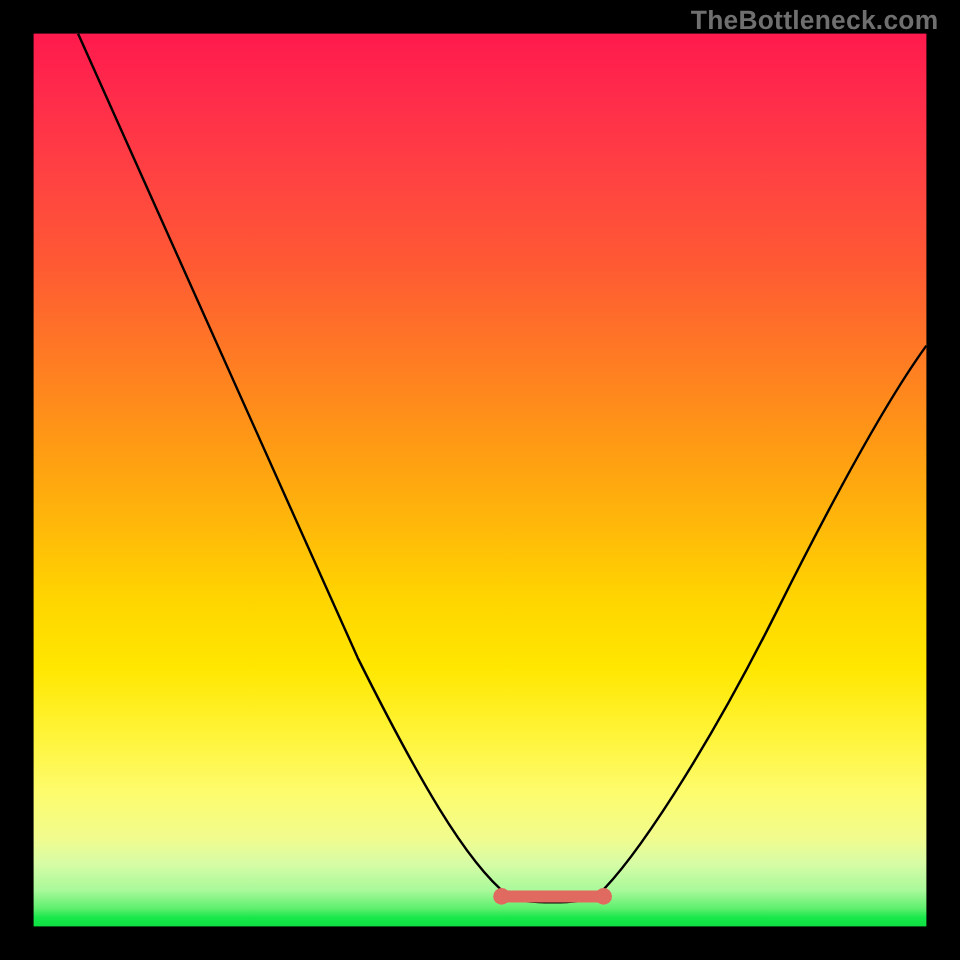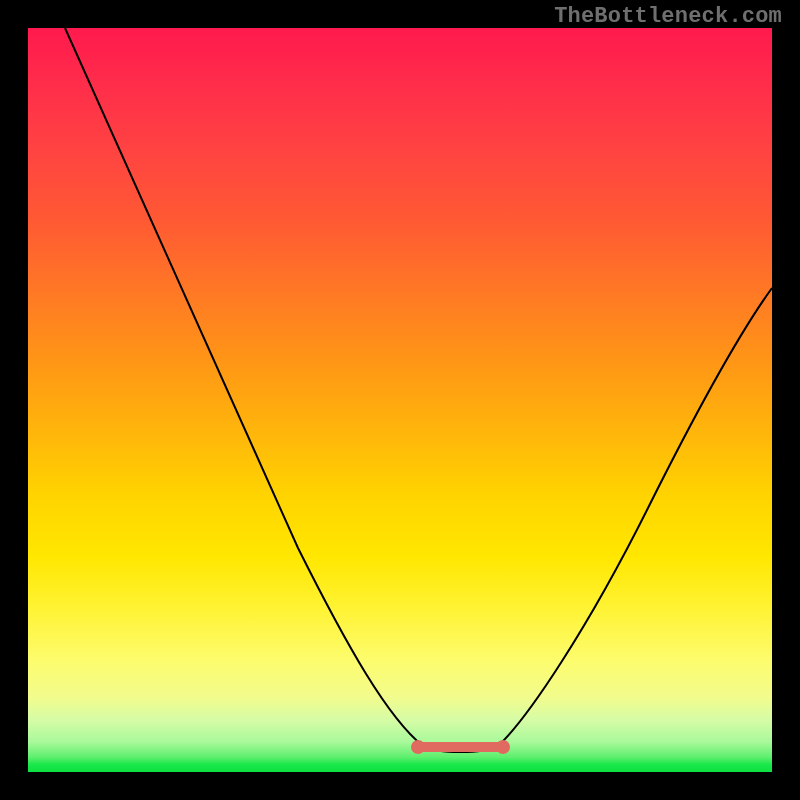--- a/index.html
+++ b/index.html
@@ -9,21 +9,20 @@
     height: 800px;
     background: #000;
     overflow: hidden;
     font-family: Arial, Helvetica, sans-serif;
   }
   .chart-wrap {
     position: relative;
     width: 800px;
     height: 708px;
     background: #000;
-    font-family: Liberation Mono, monospace;
   }
   .plot-area {
     position: absolute;
     left: 28px;
     top: 28px;
     width: 744px;
     height: 744px;
     
     background: linear-gradient(to bottom,
       #ff1a4d 0%,

